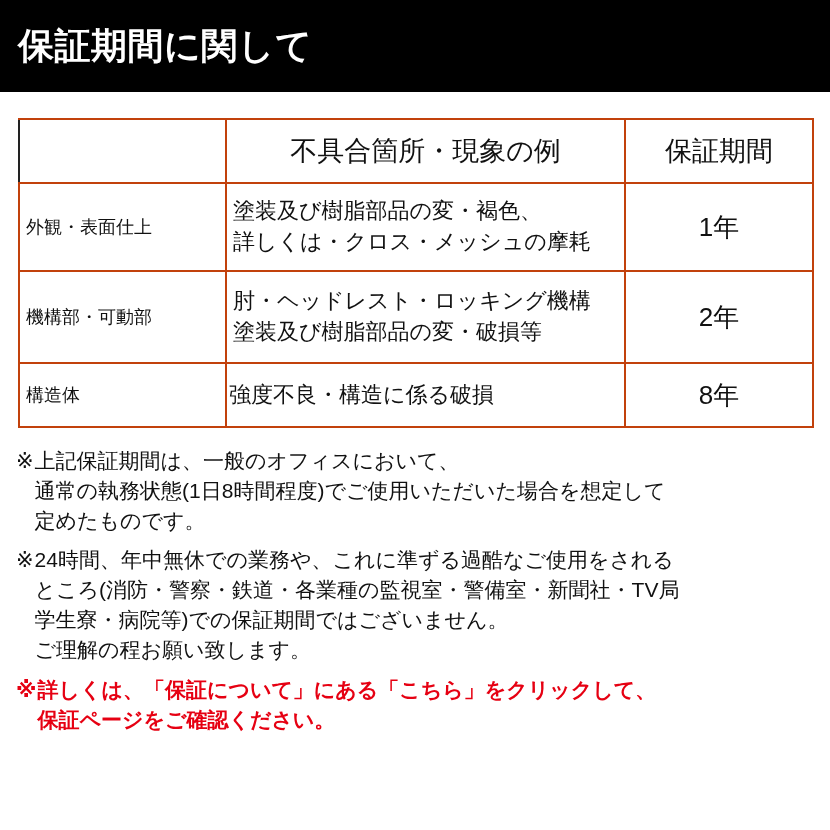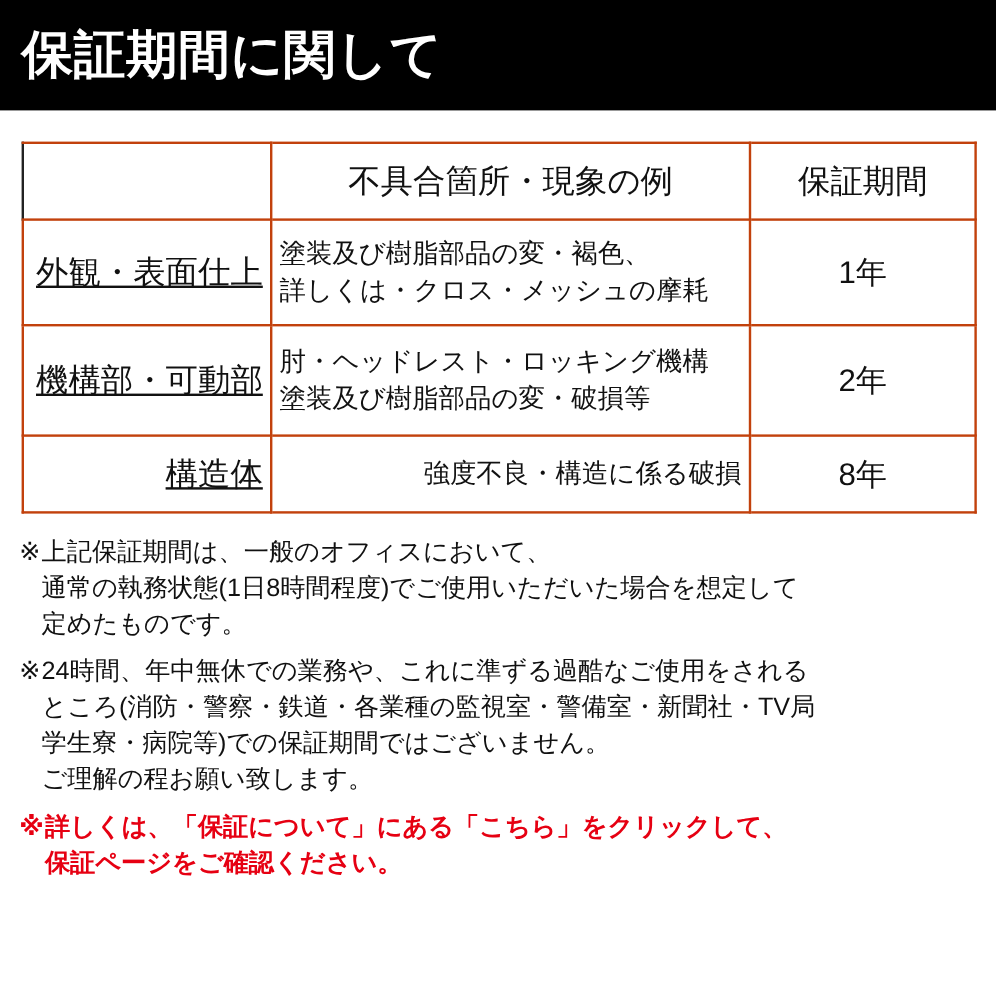--- a/index.html
+++ b/index.html
@@ -28,21 +28,21 @@
   .header {
     background: #000000;
     height: 92px;
     display: flex;
     align-items: center;
     padding: 0 18px;
     flex: 0 0 auto;
   }
   .header-title {
     color: #ffffff;
-    font-size: 43px;
+    font-size: 36px;
     font-weight: bold;
     letter-spacing: 0.5px;
     line-height: 1;
     white-space: nowrap;
   }
 
   
   .table-wrap {
     padding: 26px 18px 0 18px;
     flex: 0 0 auto;
@@ -67,33 +67,32 @@
     font-size: 27px;
     text-align: center;
     vertical-align: middle;
   }
   thead td.blank { border-left: 2px solid #222222; }
 
   tbody td {
     vertical-align: middle;
   }
   td.cat {
-    font-size: 27px;
-    text-align: right;
+    font-size: 18px;
+    text-align: left;
     line-height: 1.35;
-    text-decoration: underline;
   }
   td.desc {
     font-size: 22px;
     text-align: left;
     padding-left: 14px;
     line-height: 1.4;
   }
   td.desc.center {
-    text-align: right;
+    text-align: left;
     padding-left: 2px;
   }
   td.term {
     font-size: 26px;
     text-align: center;
   }
   tr.r1 td { height: 88px; }
   tr.r2 td { height: 92px; }
   tr.r3 td { height: 64px; }
 

